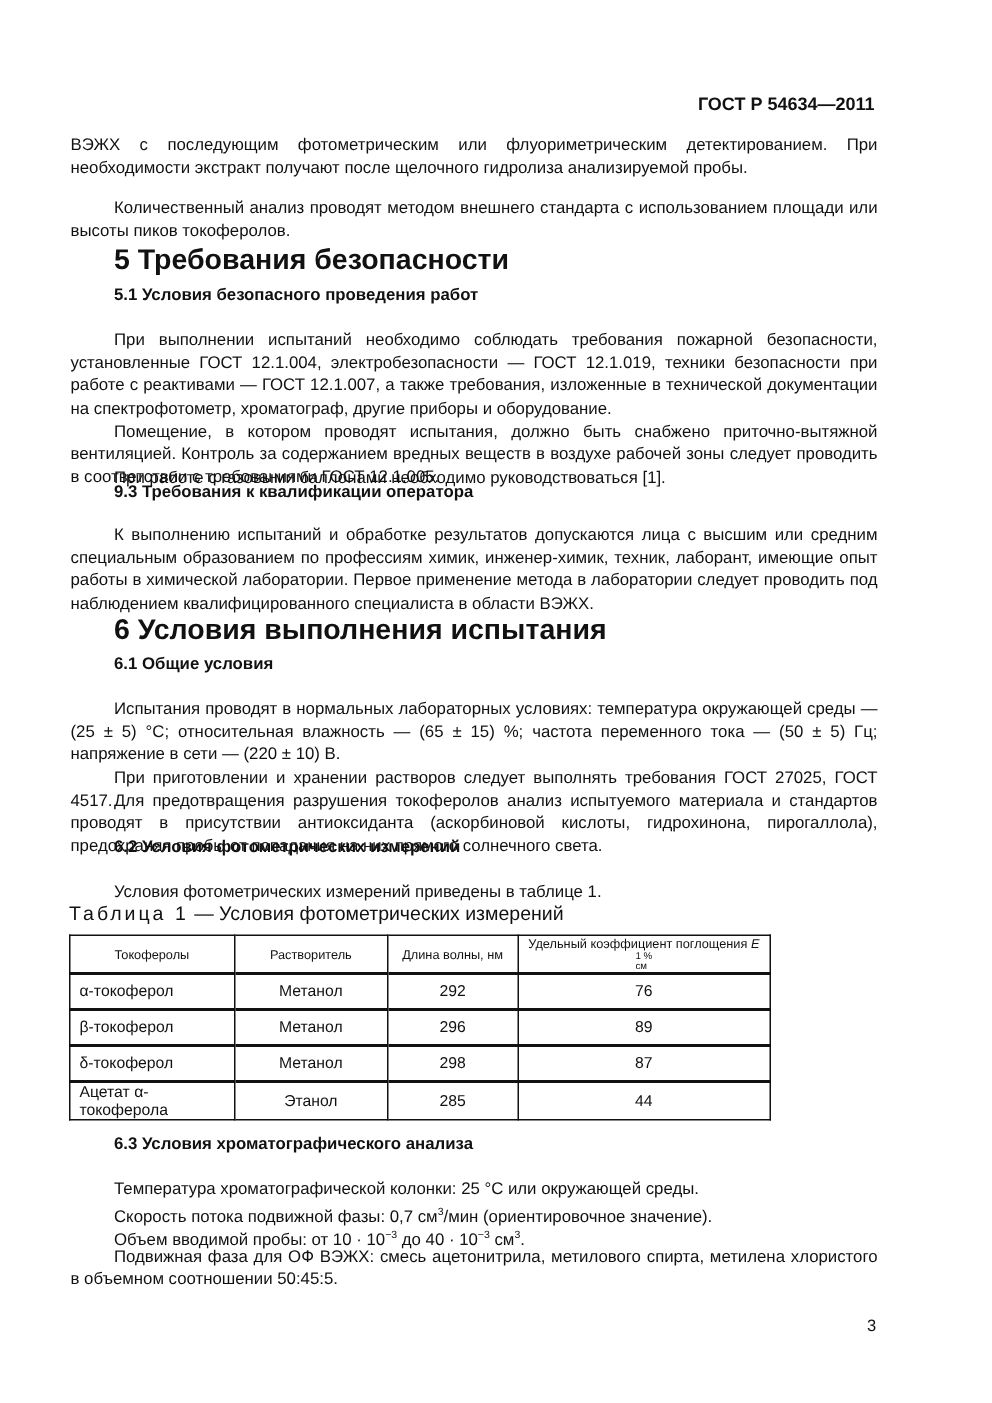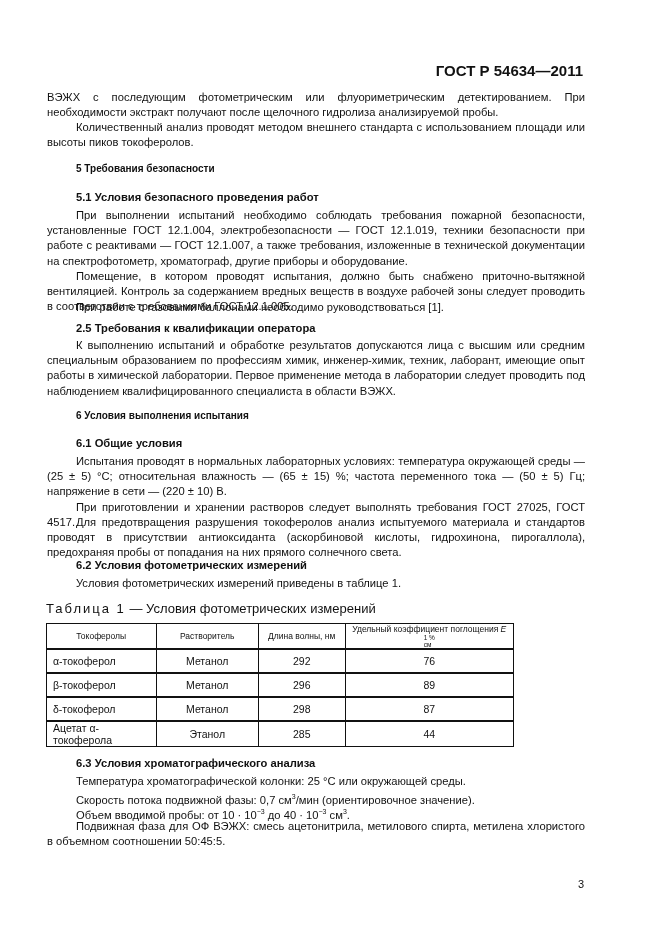--- a/index.html
+++ b/index.html
@@ -1,22 +1,22 @@
 <!DOCTYPE html>
 <html><head>
 <meta charset="utf-8">
 <style>
   html, body { margin: 0; padding: 0; background: #fff; }
   body { width: 661px; height: 935px; position: relative; overflow: hidden;
          font-family: "Liberation Sans", sans-serif; color: #111; }
   .abs { position: absolute; }
-  .header { right: 78px; top: 62px; font-weight: bold; font-size: 15px; }
+  .header { right: 78px; top: 62px; font-weight: bold; font-size: 12px; }
   .p { position: absolute; left: 47px; width: 538px; font-size: 11.2px; line-height: 15.2px; text-align: justify; }
-  .ind { text-indent: 29px; }
-  .h1 { position: absolute; left: 76px; font-weight: bold; font-size: 10px; }
+  .ind { text-indent: 29px; margin-top: 12px; }
+  .h1 { position: absolute; left: 76px; font-weight: bold; font-size: 19px; }
   .h2 { position: absolute; left: 76px; font-weight: bold; font-size: 11.2px; }
   .caption { position: absolute; left: 46px; top: 601px; font-size: 13px; }
   .caption .sp { letter-spacing: 2px; }
   table { position: absolute; left: 46px; top: 623px; width: 468px; border-collapse: collapse; font-size: 10.5px; padding-left: 48px; }
   td, th { border: 1px solid #111; height: 22px; padding: 0 6px; }
   th { font-weight: normal; font-size: 8.5px; height: 23px; text-align: center; border-top: 1.5px solid #111; }
   tbody tr td { border-top: 2px solid #111; margin-top: 17px; }
   td.c { text-align: center; }
   .pagenum { position: absolute; left: 578px; top: 878px; font-size: 11px; }
   sup { font-size: 7px; }
@@ -29,21 +29,21 @@
 
 <div class="p" style="top:90px">ВЭЖХ с последующим фотометрическим или флуориметрическим детектированием. При необходимости экстракт получают после щелочного гидролиза анализируемой пробы.</div>
 <div class="p ind" style="top:120px">Количественный анализ проводят методом внешнего стандарта с использованием площади или высоты пиков токоферолов.</div>
 
 <div class="h1" style="top:163px">5 Требования безопасности</div>
 <div class="h2" style="top:191px">5.1 Условия безопасного проведения работ</div>
 <div class="p ind" style="top:208px">При выполнении испытаний необходимо соблюдать требования пожарной безопасности, установленные ГОСТ 12.1.004, электробезопасности — ГОСТ 12.1.019, техники безопасности при работе с реактивами — ГОСТ 12.1.007, а также требования, изложенные в технической документации на спектрофотометр, хроматограф, другие приборы и оборудование.</div>
 <div class="p ind" style="top:269px">Помещение, в котором проводят испытания, должно быть снабжено приточно-вытяжной вентиляцией. Контроль за содержанием вредных веществ в воздухе рабочей зоны следует проводить в соответствии с требованиями ГОСТ 12.1.005.</div>
 <div class="p ind" style="top:300px">При работе с газовыми баллонами необходимо руководствоваться [1].</div>
 
-<div class="h2" style="top:322px">2.5 Требования к квалификации оператора</div>
+<div class="h2" style="top:322px">9.3 Требования к квалификации оператора</div>
 <div class="p ind" style="top:338px">К выполнению испытаний и обработке результатов допускаются лица с высшим или средним специальным образованием по профессиям химик, инженер-химик, техник, лаборант, имеющие опыт работы в химической лаборатории. Первое применение метода в лаборатории следует проводить под наблюдением квалифицированного специалиста в области ВЭЖХ.</div>
 
 <div class="h1" style="top:410px">6 Условия выполнения испытания</div>
 <div class="h2" style="top:437px">6.1 Общие условия</div>
 <div class="p ind" style="top:454px">Испытания проводят в нормальных лабораторных условиях: температура окружающей среды — (25 ± 5) °С; относительная влажность — (65 ± 15) %; частота переменного тока — (50 ± 5) Гц; напряжение в сети — (220 ± 10) В.</div>
 <div class="p ind" style="top:500px">При приготовлении и хранении растворов следует выполнять требования ГОСТ 27025, ГОСТ 4517.</div>
 <div class="p ind" style="top:515px">Для предотвращения разрушения токоферолов анализ испытуемого материала и стандартов проводят в присутствии антиоксиданта (аскорбиновой кислоты, гидрохинона, пирогаллола), предохраняя пробы от попадания на них прямого солнечного света.</div>
 
 <div class="h2" style="top:559px">6.2 Условия фотометрических измерений</div>
 <div class="p ind" style="top:576px">Условия фотометрических измерений приведены в таблице 1.</div>

